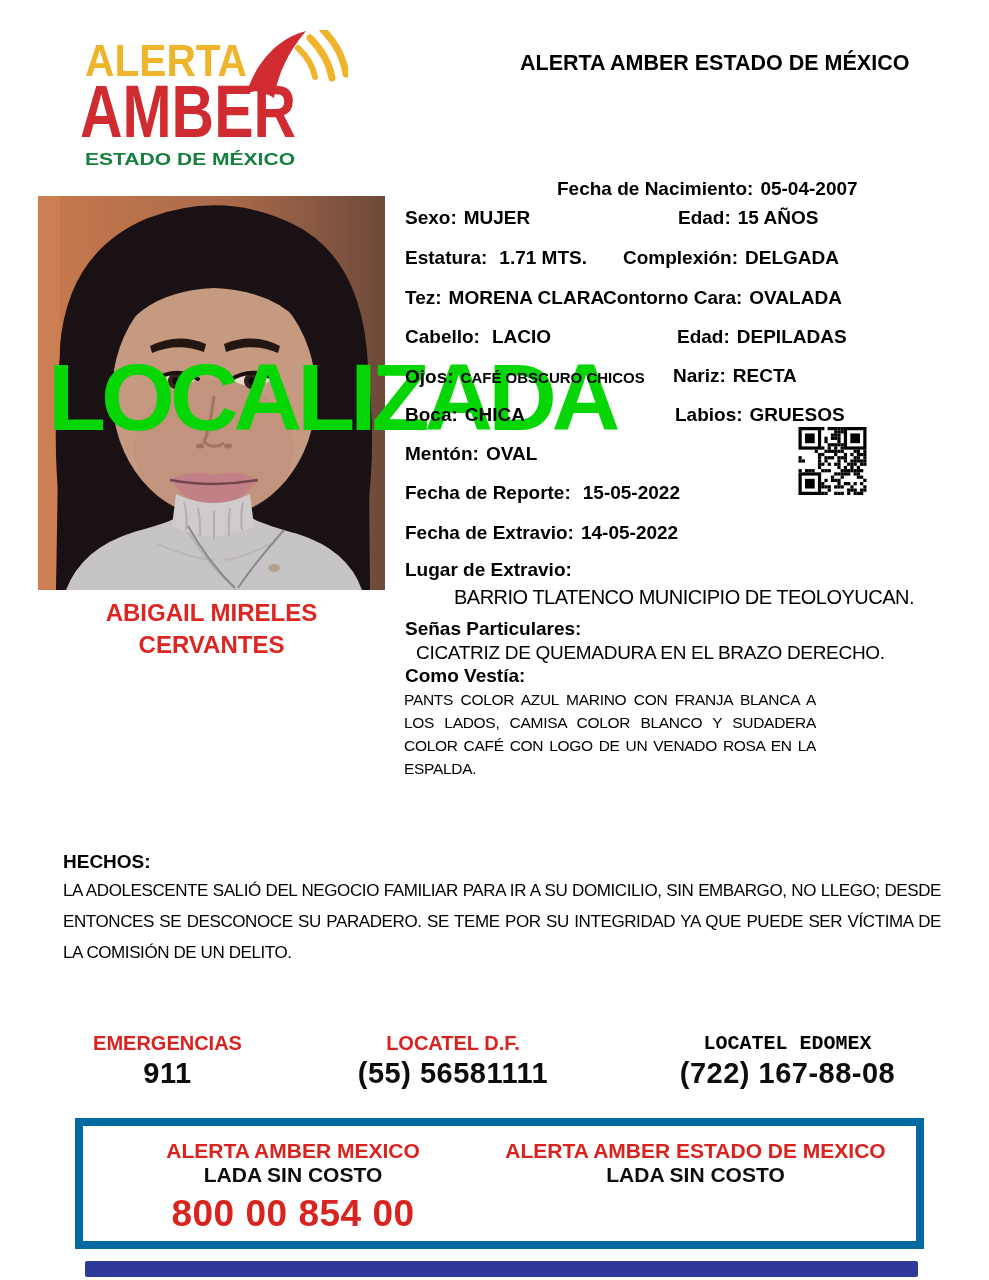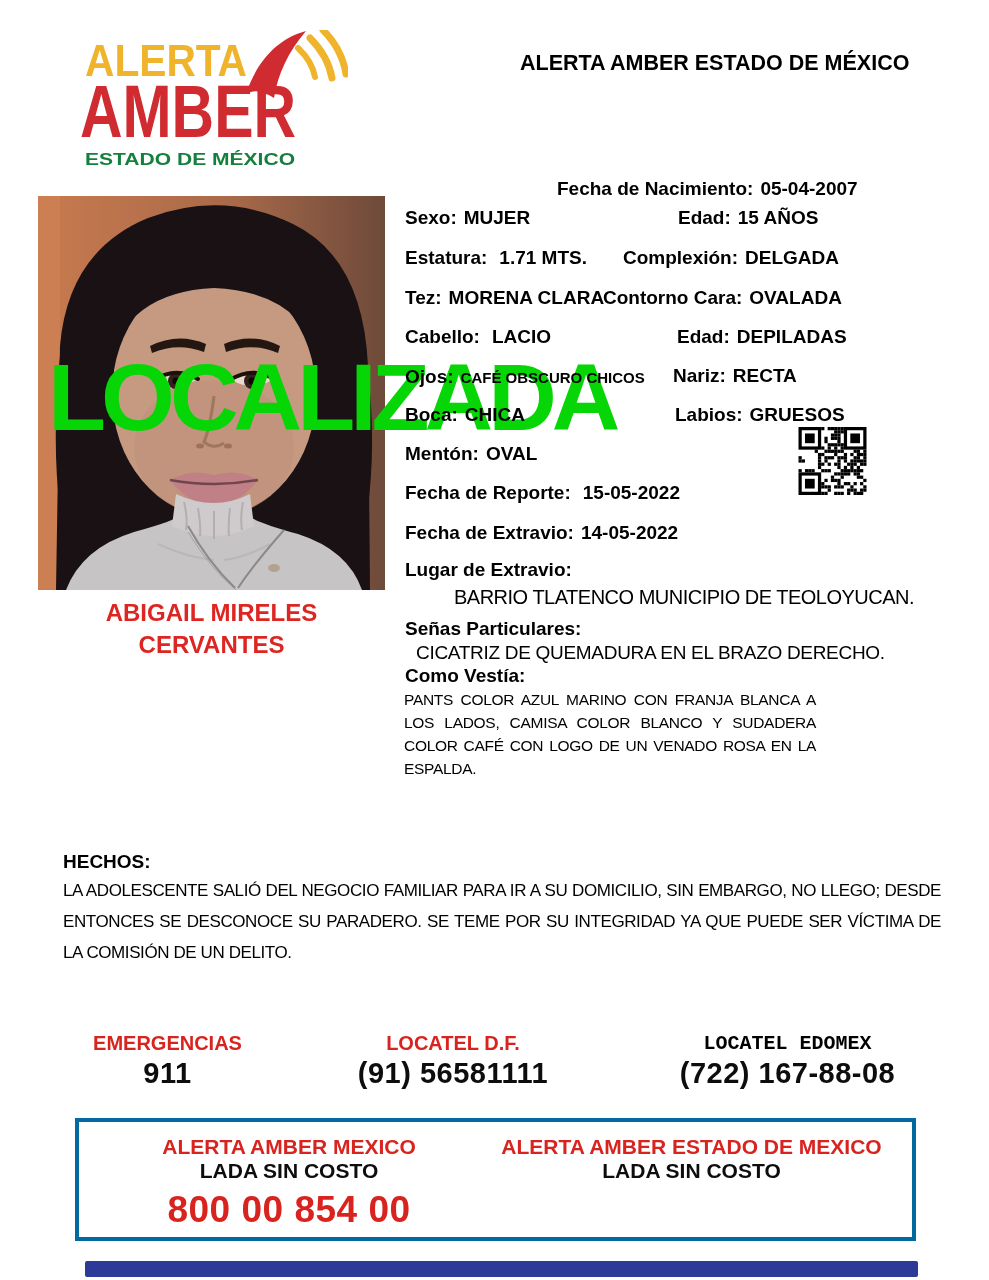--- a/index.html
+++ b/index.html
@@ -19,21 +19,21 @@
   .photo{position:absolute;left:38px;top:196px;width:347px;height:394px;z-index:1;}
   .watermark{position:absolute;left:48px;top:350px;z-index:5;font-weight:bold;font-size:95px;
              line-height:1;letter-spacing:-5px;white-space:nowrap;}
   .name{position:absolute;left:38px;top:597px;width:347px;text-align:center;z-index:10;
         font-weight:bold;font-size:24px;line-height:32px;}
   
   .contact{position:absolute;text-align:center;z-index:10;}
   .contact .lbl{font-weight:bold;font-size:20px;}
   .contact .num{font-weight:bold;font-size:29px;color:#0d0d0d;margin-top:2px;letter-spacing:0.5px;}
   
-  .fbox{position:absolute;left:75px;top:1118px;width:833px;height:115px;border:4px solid #0369a1;z-index:10;background:#fff;}
+  .fbox{position:absolute;left:75px;top:1118px;width:833px;height:115px;border:8px solid #0369a1;z-index:10;background:#fff;}
   .fcol{position:absolute;top:13px;text-align:center;}
   .fcol .t{font-weight:bold;font-size:21px;}
   .fcol .s{font-weight:bold;font-size:21px;color:#0d0d0d;}
   .fcol .n{font-weight:bold;font-size:37px;margin-top:6px;letter-spacing:0.5px;}
   .bluebar{position:absolute;left:85px;top:1261px;width:833px;height:16px;border-radius:2px;z-index:10;}
   .qr{position:absolute;left:796px;top:427px;z-index:10;}
 </style>
 </head>
 <body>
 
@@ -303,21 +303,21 @@
 
   <div class="seclabel" style="left:63px;top:851px;">HECHOS:</div>
   <div class="plain" style="left:63px;top:875px;width:878px;font-size:17px;letter-spacing:-0.4px;line-height:31px;white-space:normal;text-align:justify;">LA ADOLESCENTE SALIÓ DEL NEGOCIO FAMILIAR PARA IR A SU DOMICILIO, SIN EMBARGO, NO LLEGO; DESDE ENTONCES SE DESCONOCE SU PARADERO. SE TEME POR SU INTEGRIDAD YA QUE PUEDE SER VÍCTIMA DE LA COMISIÓN DE UN DELITO.</div>
 
   <div class="contact" style="left:55px;top:1032px;width:225px;">
     <div class="lbl" style="color:#d8231f;">EMERGENCIAS</div>
     <div class="num">911</div>
   </div>
   <div class="contact" style="left:328px;top:1032px;width:250px;">
     <div class="lbl" style="color:#d8231f;">LOCATEL D.F.</div>
-    <div class="num">(91) 56581111</div>
+    <div class="num">(55) 56581111</div>
   </div>
   <div class="contact" style="left:645px;top:1032px;width:285px;">
     <div class="lbl" style="color:#000000;font-family:Liberation Mono, monospace;">LOCATEL EDOMEX</div>
     <div class="num">(722) 167-88-08</div>
   </div>
 
   <div class="fbox">
     <div class="fcol" style="left:15px;width:390px;">
       <div class="t" style="color:#d8231f;">ALERTA AMBER MEXICO</div>
       <div class="s">LADA SIN COSTO</div>

